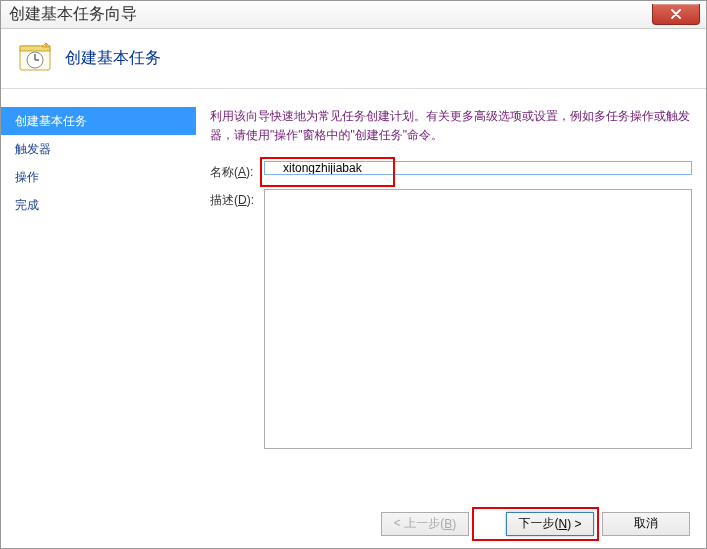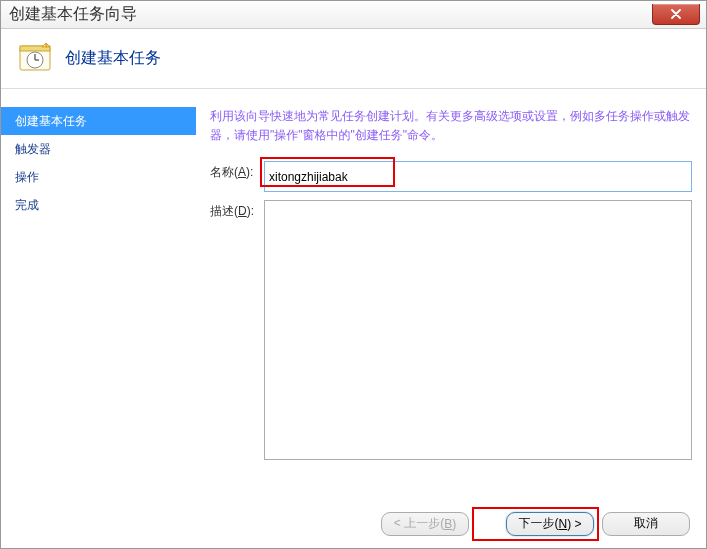--- a/index.html
+++ b/index.html
@@ -68,21 +68,21 @@
       background: #3399ff;
       color: #fff;
     }
     .content {
       flex: 1;
       padding: 18px 14px 0 14px;
       position: relative;
     }
     .desc-text {
       font-size: 12px;
-      color: #8b5cf6;
+      color: #701a75;
       line-height: 19px;
       margin-bottom: 16px;
     }
     .form-row {
       display: flex;
       align-items: flex-start;
       margin-bottom: 8px;
     }
     .form-label {
       width: 54px;
@@ -90,23 +90,23 @@
       color: #333;
       padding-top: 3px;
     }
     .form-label .ukey { text-decoration: underline; }
     .input-wrapper {
       position: relative;
       flex: 1;
     }
     .text-input {
       width: 100%;
-      height: 31px;
+      height: 14px;
       border: 1px solid #7eb4ea;
-      padding: 0 4px;
+      padding: 0 18px;
       font-size: 12px;
       font-family: inherit;
       outline: none;
     }
     .textarea-input {
       width: 100%;
       height: 260px;
       border: 1px solid #abadb3;
       padding: 4px 6px;
       font-size: 12px;
@@ -133,21 +133,21 @@
       height: 24px;
       border: 1px solid #acacac;
       background: linear-gradient(#f5f5f5, #e9e9e9);
       font-size: 12px;
       font-family: inherit;
       cursor: pointer;
       padding: 0 10px;
       display: inline-flex;
       align-items: center;
       justify-content: center;
-      border-radius: 9px;
+      border-radius: 0;
     }
     .btn:disabled {
       color: #a9a9a9;
       cursor: default;
     }
     .btn.primary {
       border: 1px solid #3c7fb1;
       box-shadow: 0 0 2px rgba(60,127,177,0.6);
     }
     .btn .ukey { text-decoration: underline; }

